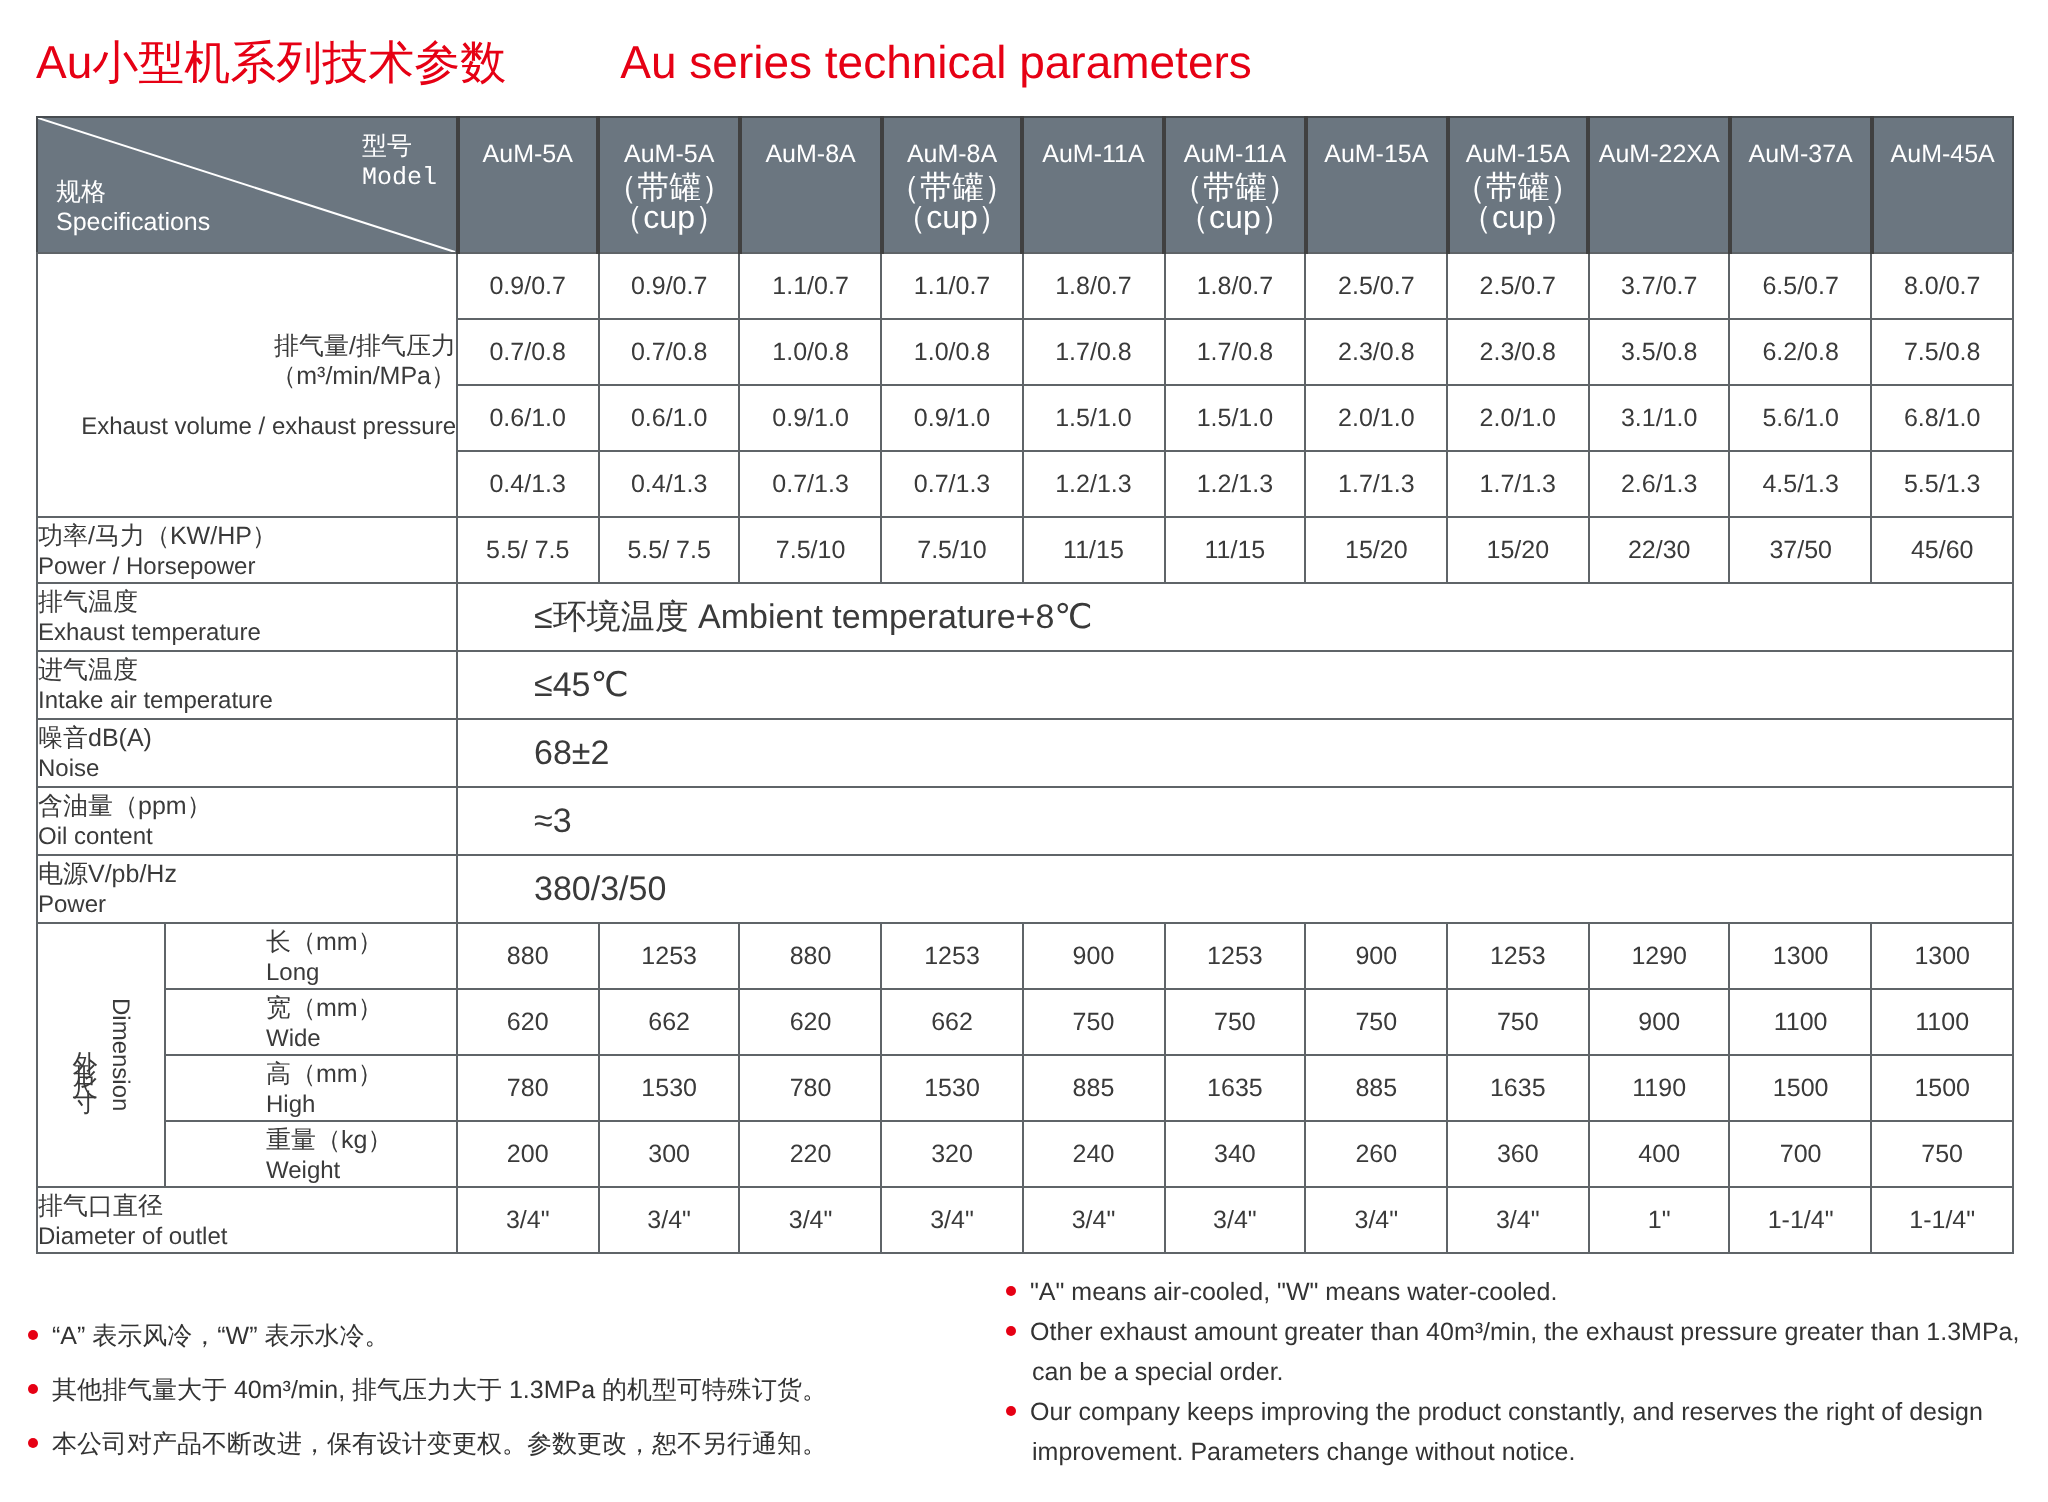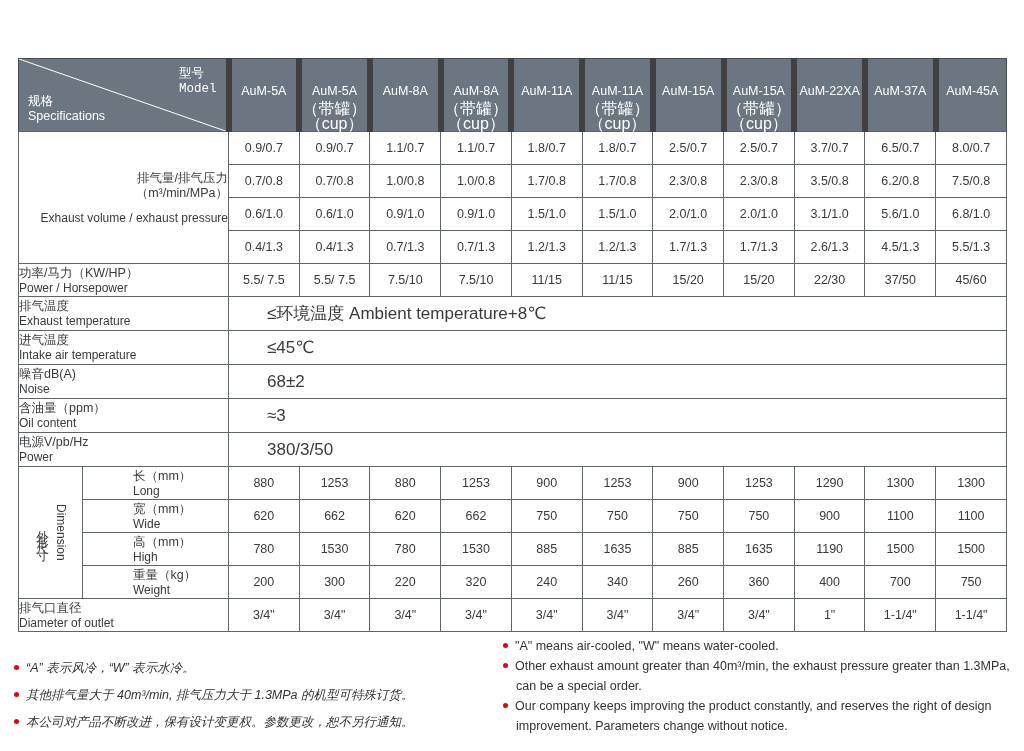--- a/index.html
+++ b/index.html
@@ -9,22 +9,22 @@
 
   
   .title { position:absolute; left:18px; top:16px; color:#e60014; font-size:23px; white-space:nowrap; }
   .t-en { margin-left:57px; }
 
   
   .spec-table { position:absolute; left:18px; top:58px; width:989px;
     border-collapse:collapse; table-layout:fixed; }
   .spec-table td { border:1px solid #5f6468; color:#3a3a3a; }
   .spec-table th { background:#6b7680; color:#ffffff; font-weight:normal;
-    border-left:6px solid #404040; border-top:1px solid #474c50;
-    border-bottom:1px solid #5f6468; vertical-align:top; padding-top:25px;
+    border-left:2px solid #404040; border-top:1px solid #474c50;
+    border-bottom:1px solid #5f6468; vertical-align:top; padding-top:11px;
     height:68px; text-align:center; }
   .spec-table th.corner { border-left:1px solid #474c50; padding:0; position:relative; }
   .spec-table { border:1px solid #474c50; }
   col.c-a { width:64px; } col.c-b { width:146px; }
 
   .model-name { font-size:12.5px; line-height:15px; }
   .model-sub  { font-size:16px; line-height:15px; white-space:pre-line; margin-top:2px; }
 
   .corner-model { position:absolute; top:8px; right:9px; text-align:left; font-size:12.5px; line-height:15px;font-family:Liberation Mono, monospace; }
   .corner-spec  { position:absolute; bottom:7px; left:9px; text-align:left; font-size:12.5px; line-height:15px; }
@@ -47,30 +47,33 @@
   td.dim-group { padding:0; }
   .dim-wrap { display:flex; justify-content:center; align-items:center; gap:3px; height:100%; }
   .v-zh { writing-mode:vertical-rl; text-orientation:upright; font-size:12.5px; letter-spacing:6px; color:#3a3a3a; }
   .v-en { writing-mode:vertical-rl; font-size:12px; color:#3a3a3a; }
 
   
   .notes ul { list-style:none; }
   .notes li { color:#333333; font-size:12.5px; padding-left:13px; text-indent:-13px; }
   .notes li::before { content:""; display:inline-block; width:5px; height:5px; border-radius:50%;
     background:#e60014; margin-right:7px; vertical-align:2px; }
-  .notes-left { position:absolute; left:14px; top:658px; width:478px;font-style:italic; }
+  .notes-left { position:absolute; left:14px; top:658px; width:478px; }
   .notes-left li { line-height:20px; margin-bottom:7px; white-space:nowrap; }
   .notes-right { position:absolute; left:503px; top:636px; width:516px; }
   .notes-right li { line-height:20px; margin-bottom:0; }
 </style>
 </head>
 <body>
 
 <div class="page">
 
+  <div class="title">
+    <span class="t-zh">Au小型机系列技术参数</span><span class="t-en">Au series technical parameters</span>
+  </div>
 
   <table class="spec-table">
     <colgroup>
       <col class="c-a">
         <col class="c-b">
       <col>
         <col>
         <col>
         <col>
         <col>

